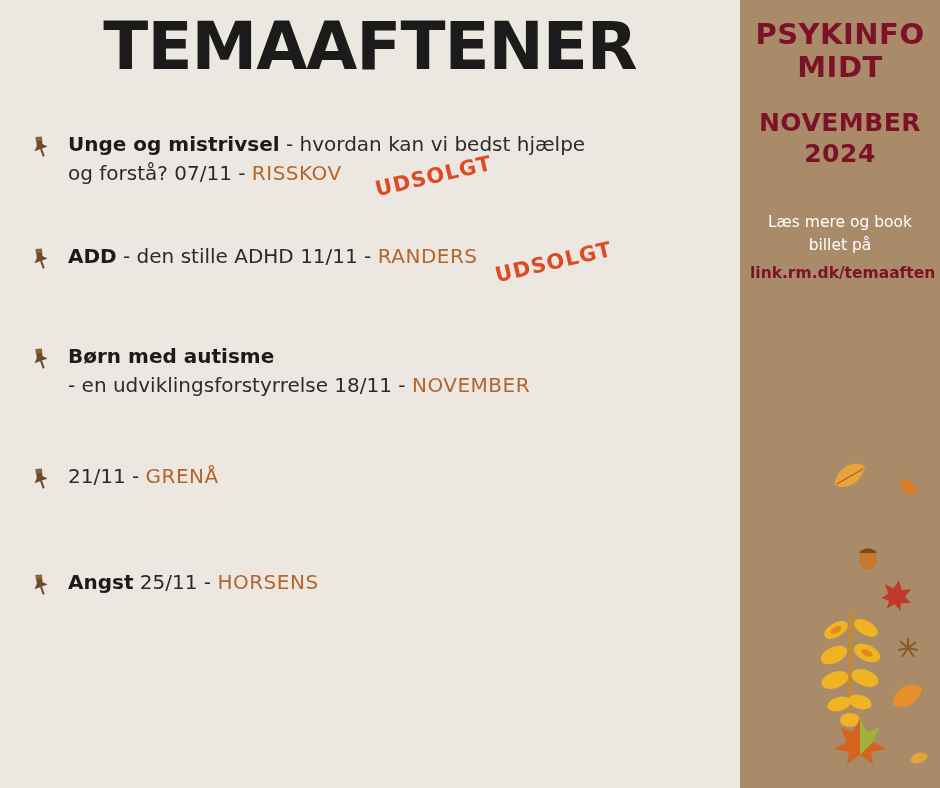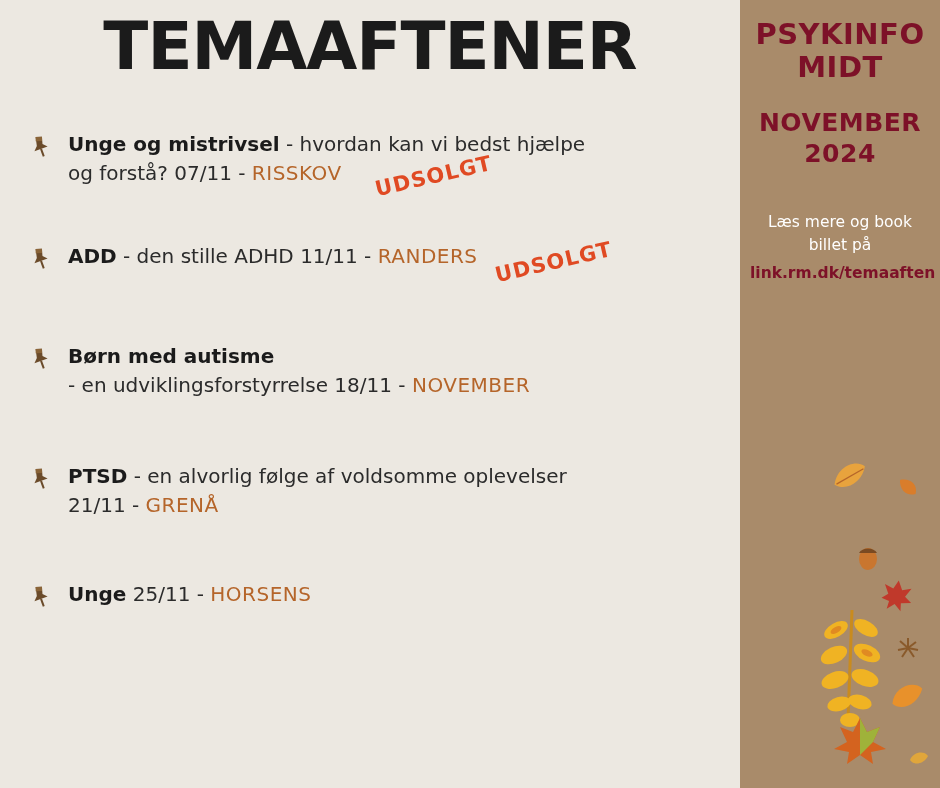--- a/index.html
+++ b/index.html
@@ -201,39 +201,36 @@
         <span class="pin">
           <svg width="28" height="28" viewBox="0 0 28 28">
             <g transform="rotate(-20 14 14)">
               <path d="M13 4 L19 6 L17 13 L21 17 L7 17 L11 13 Z" fill="#6b4b2a"></path>
               <rect x="13" y="17" width="2" height="8" fill="#6b4b2a"></rect>
               <path d="M13 4 L19 6 L17.6 10 L11.6 8 Z" fill="#8a6438"></path>
             </g>
           </svg>
         </span>
         <span class="ev-line">
-          <span class="ev-title">PTSD</span><span class="ev-rest"> - en alvorlig følge af voldsomme oplevelser</span>
-        </span>
-        <span class="ev-line">
           <span class="ev-rest">21/11 - </span><span class="ev-city">GRENÅ</span>
         </span>
       </div>
 
       <div class="event" style="margin-top:60px;">
         <span class="pin">
           <svg width="28" height="28" viewBox="0 0 28 28">
             <g transform="rotate(-20 14 14)">
               <path d="M13 4 L19 6 L17 13 L21 17 L7 17 L11 13 Z" fill="#6b4b2a"></path>
               <rect x="13" y="17" width="2" height="8" fill="#6b4b2a"></rect>
               <path d="M13 4 L19 6 L17.6 10 L11.6 8 Z" fill="#8a6438"></path>
             </g>
           </svg>
         </span>
         <span class="ev-line">
-          <span class="ev-title">Unge</span><span class="ev-rest"> 25/11 - </span><span class="ev-city">HORSENS</span>
+          <span class="ev-title">Angst</span><span class="ev-rest"> 25/11 - </span><span class="ev-city">HORSENS</span>
         </span>
       </div>
 
     </div>
   </div>
 
   <div class="right">
     <div class="brand">
       <div>PSYKINFO</div>
       <div>MIDT</div>

